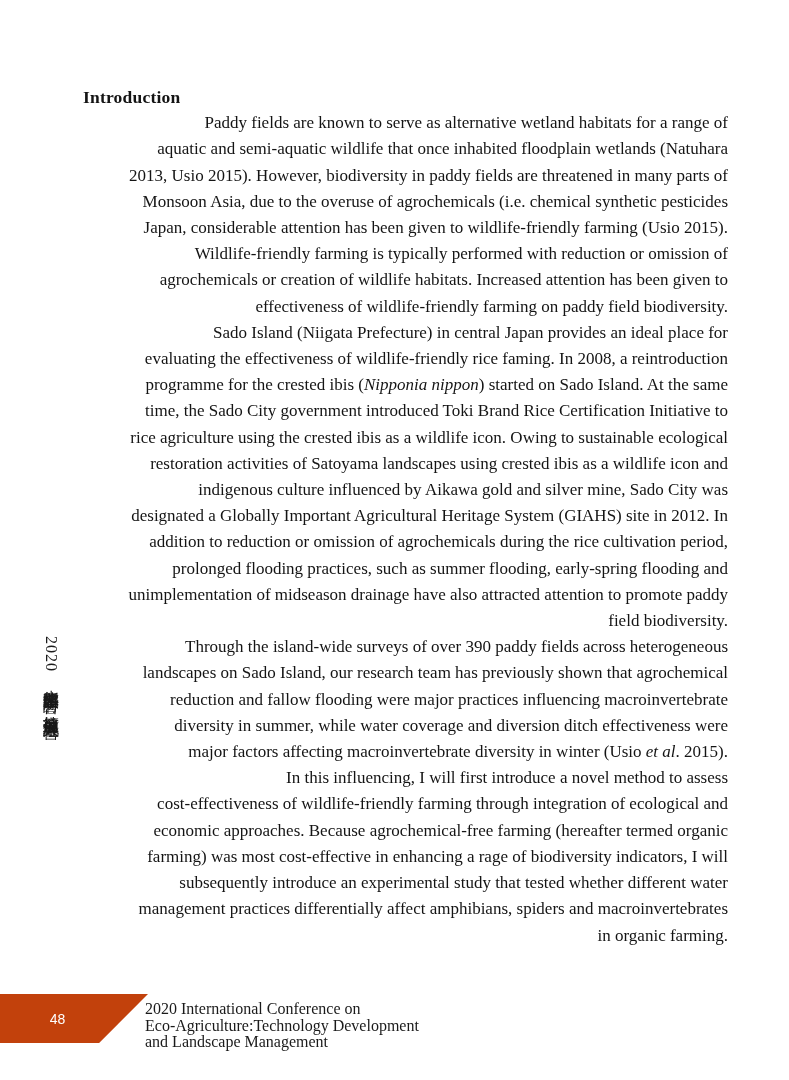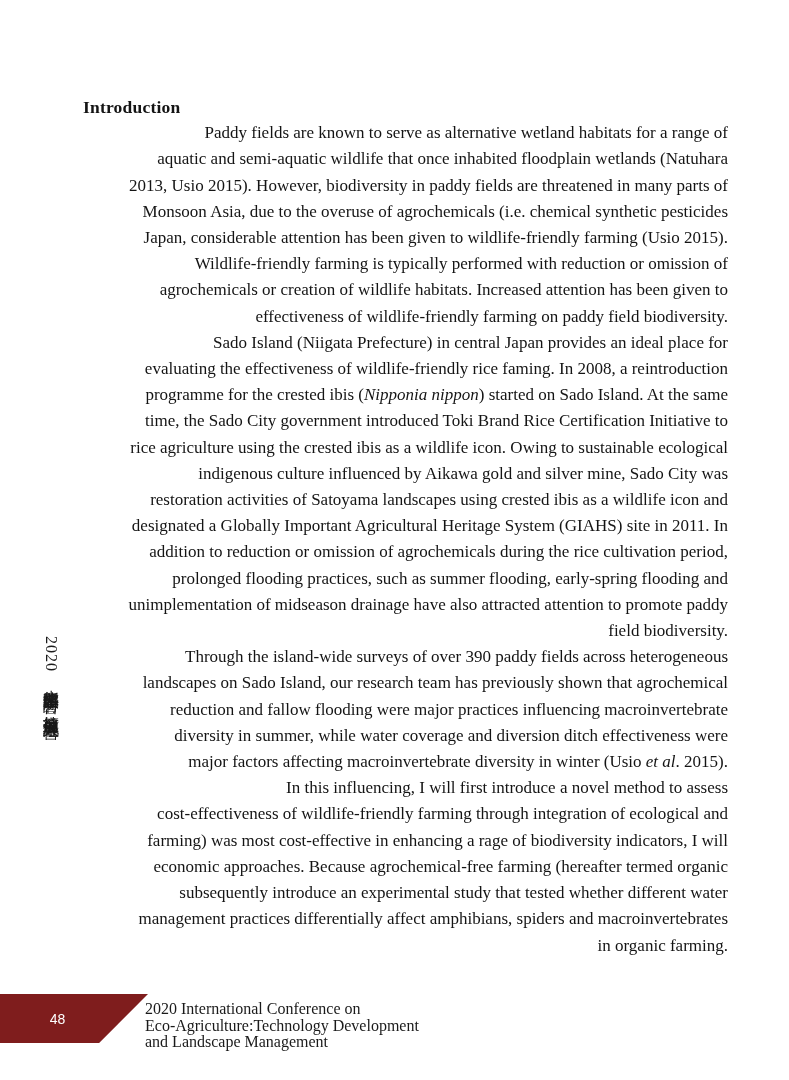--- a/index.html
+++ b/index.html
@@ -9,21 +9,21 @@
     height: 1080px;
     background: #ffffff;
     font-family: "Liberation Serif", serif;
     color: #141414;
     overflow: hidden;
     margin: 0 auto;
   }
   .content {
     position: absolute;
     left: 83px;
-    top: 94px;
+    top: 84px;
     width: 645px;
   }
   .heading {
     font-size: 17.5px;
     font-weight: bold;
     margin: 0;
     line-height: 26.2px;
     letter-spacing: 0.2px;
   }
   .line {
@@ -45,21 +45,21 @@
     letter-spacing: 1px;
     color: #1a1a1a;
     font-family: "Liberation Serif", serif;
   }
   .pagenum-tab {
     position: absolute;
     left: 0;
     top: 994px;
     width: 148px;
     height: 49px;
-    background: #7f1d1d;
+    background: #c2410c;
     clip-path: polygon(0 0, 100% 0, 67% 100%, 0 100%);
     display: flex;
     align-items: center;
   }
   .pagenum-tab span {
     display: block;
     width: 115px;
     text-align: center;
     color: #ffffff;
     font-family: "Liberation Sans", sans-serif;
@@ -91,36 +91,36 @@
         <div class="line"><span>Monsoon Asia, due to the overuse of agrochemicals (i.e. chemical synthetic pesticides</span></div>
         <div class="line"><span>Japan, considerable attention has been given to wildlife-friendly farming (Usio 2015).</span></div>
         <div class="line"><span>Wildlife-friendly farming is typically performed with reduction or omission of</span></div>
         <div class="line"><span>agrochemicals or creation of wildlife habitats. Increased attention has been given to</span></div>
         <div class="line"><span>effectiveness of wildlife-friendly farming on paddy field biodiversity.</span></div>
         <div class="line indent"><span>Sado Island (Niigata Prefecture) in central Japan provides an ideal place for</span></div>
         <div class="line"><span>evaluating the effectiveness of wildlife-friendly rice faming. In 2008, a reintroduction</span></div>
         <div class="line"><span>programme for the crested ibis (</span><span class="it">Nipponia nippon</span><span>) started on Sado Island. At the same</span></div>
         <div class="line"><span>time, the Sado City government introduced Toki Brand Rice Certification Initiative to</span></div>
         <div class="line"><span>rice agriculture using the crested ibis as a wildlife icon. Owing to sustainable ecological</span></div>
+        <div class="line"><span>restoration activities of Satoyama landscapes using crested ibis as a wildlife icon and</span></div>
         <div class="line"><span>indigenous culture influenced by Aikawa gold and silver mine, Sado City was</span></div>
-        <div class="line"><span>restoration activities of Satoyama landscapes using crested ibis as a wildlife icon and</span></div>
-        <div class="line"><span>designated a Globally Important Agricultural Heritage System (GIAHS) site in 2011. In</span></div>
+        <div class="line"><span>designated a Globally Important Agricultural Heritage System (GIAHS) site in 2012. In</span></div>
         <div class="line"><span>addition to reduction or omission of agrochemicals during the rice cultivation period,</span></div>
         <div class="line"><span>prolonged flooding practices, such as summer flooding, early-spring flooding and</span></div>
         <div class="line"><span>unimplementation of midseason drainage have also attracted attention to promote paddy</span></div>
         <div class="line"><span>field biodiversity.</span></div>
         <div class="line indent"><span>Through the island-wide surveys of over 390 paddy fields across heterogeneous</span></div>
         <div class="line"><span>landscapes on Sado Island, our research team has previously shown that agrochemical</span></div>
         <div class="line"><span>reduction and fallow flooding were major practices influencing macroinvertebrate</span></div>
         <div class="line"><span>diversity in summer, while water coverage and diversion ditch effectiveness were</span></div>
         <div class="line"><span>major factors affecting macroinvertebrate diversity in winter (Usio </span><span class="it">et al</span><span>. 2015).</span></div>
         <div class="line indent"><span>In this influencing, I will first introduce a novel method to assess</span></div>
         <div class="line"><span>cost-effectiveness of wildlife-friendly farming through integration of ecological and</span></div>
+        <div class="line"><span>economic approaches. Because agrochemical-free farming (hereafter termed organic</span></div>
         <div class="line"><span>farming) was most cost-effective in enhancing a rage of biodiversity indicators, I will</span></div>
-        <div class="line"><span>economic approaches. Because agrochemical-free farming (hereafter termed organic</span></div>
         <div class="line"><span>subsequently introduce an experimental study that tested whether different water</span></div>
         <div class="line"><span>management practices differentially affect amphibians, spiders and macroinvertebrates</span></div>
         <div class="line"><span>in organic farming.</span></div>
       </div>
   </main>
 
   <div class="pagenum-tab">
     <span>48</span>
   </div>
 

